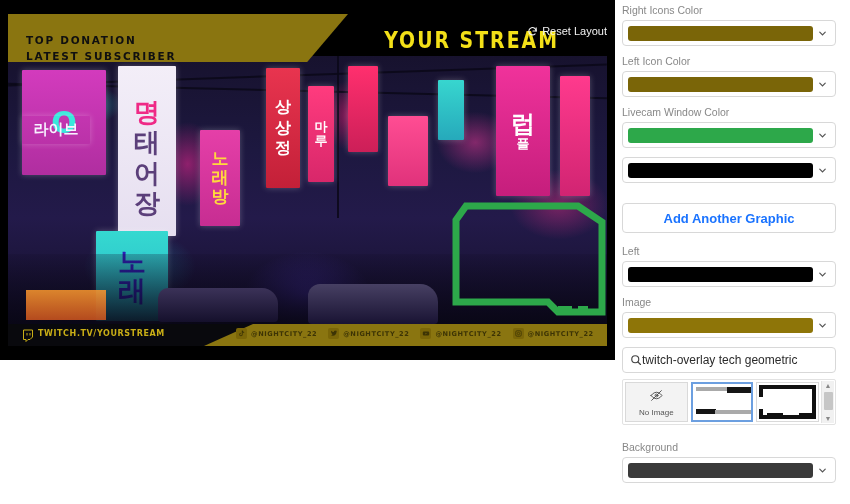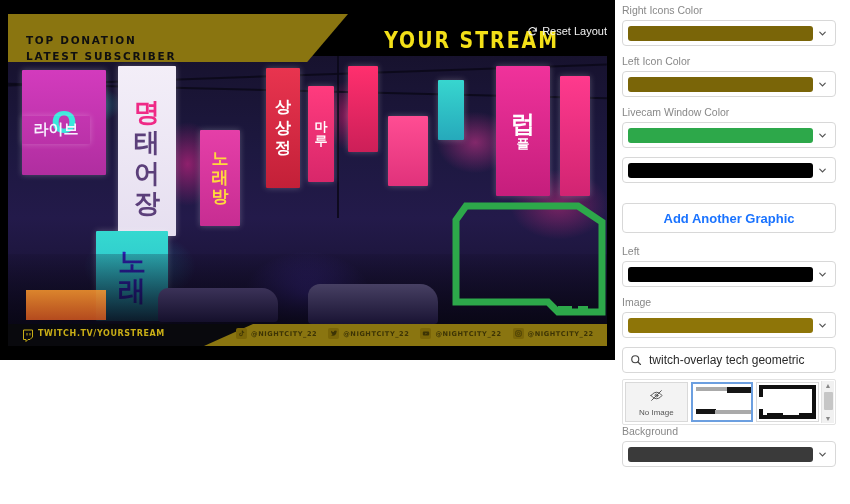--- a/index.html
+++ b/index.html
@@ -117,21 +117,21 @@
   .chev { width:18px; display:flex; align-items:center; justify-content:center; color:#555; }
   .chev svg { display:block; }
 
   .add-graphic {
     width:100%; height:30px; border:1px solid #d8d8d8; border-radius:4px;
     background:#fff; color:#1a73ff; font-size:13px; font-weight:700;
     cursor:pointer; margin: 11px 0 12px 0; font-family:"Liberation Sans", sans-serif;
   }
 
   .search-box {
-    display:flex; align-items:center; height:26px; gap:7px;
+    display:flex; align-items:center; height:26px; 
     border:1px solid #d8d8d8; border-radius:4px; background:#fff;
     padding:0 7px; margin-top:9px; margin-bottom:6px;justify-content:center;
   }
   .search-box input {
     border:none; outline:none; flex:1; font-size:12px; color:#2a2a2a;
     background:transparent; font-family:"Liberation Sans", sans-serif;
   }
   .search-icon { color:#444; display:flex; }
 
   .thumb-strip {
@@ -403,21 +403,21 @@
         <div style="position:absolute;left:42px;bottom:4px;width:14px;height:4px;background:#101010"></div>
       </div>
 
       <div class="scroll-col">
         <span class="arrow">▲</span>
         <div class="scroll-thumb"></div>
         <span class="arrow">▼</span>
       </div>
     </div>
 
-    <div class="field" style="">
+    <div class="field" style="margin-top:16px">
       <span class="field-label">Background</span>
       <div class="color-select">
         <div class="swatch" style="background: rgb(58, 58, 58);"></div>
         <div class="chev">
             <svg width="11" height="11" viewBox="0 0 24 24" fill="none" stroke="#555" stroke-width="2.6" stroke-linecap="round">
               <path d="M6 9l6 6 6-6"></path>
             </svg>
           </div>
       </div>
     </div>

